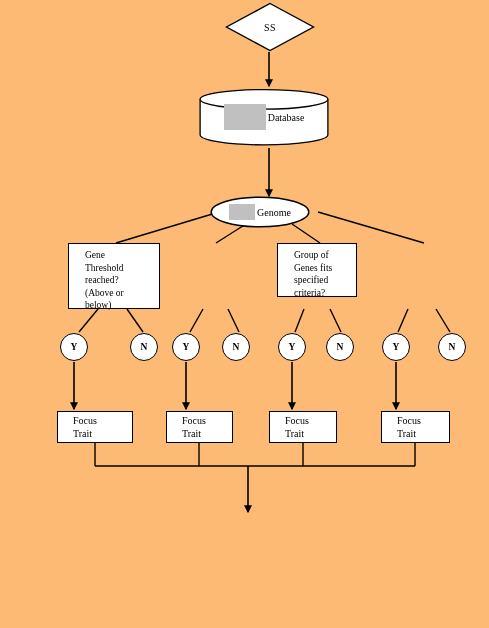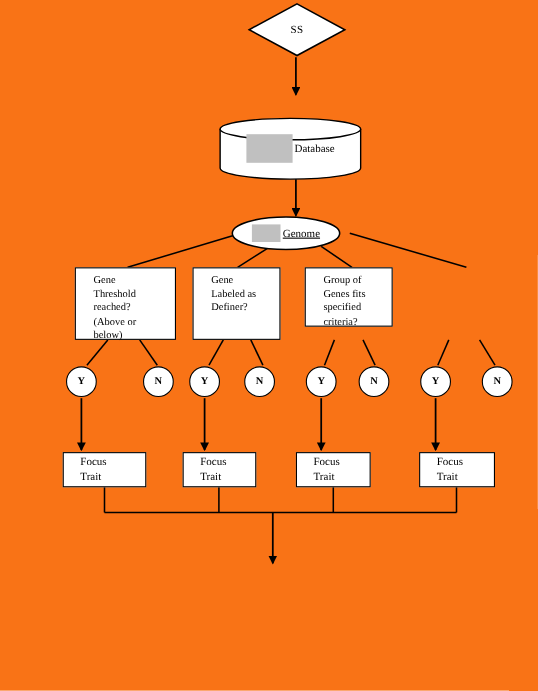--- a/index.html
+++ b/index.html
@@ -8,21 +8,21 @@
     background: #ffffff;
   }
   body {
     font-family: "Liberation Serif", "DejaVu Serif", serif;
     color: #000000;
   }
   #canvas {
     position: relative;
     width: 489px;
     height: 628px;
-    background: #f97316;
+    background: #fdba74;
     overflow: hidden;
   }
   .node {
     position: absolute;
     box-sizing: border-box;
   }
   
   .diamond {
     display: flex;
     align-items: center;
@@ -173,44 +173,43 @@
     <line x1="248" y1="466" x2="248" y2="512" stroke="#000" stroke-width="1.6" marker-end="url(#arrow)"></line>
   </svg>
 
   <div class="node diamond zstack" style="left:225px; top:2px; width:90px; height:50px;">
     <svg class="dshape" viewBox="0 0 90 50" xmlns="http://www.w3.org/2000/svg">
       <polygon points="45,1.5 88.5,25 45,48.5 1.5,25" fill="#ffffff" stroke="#000000" stroke-width="1.4"></polygon>
     </svg>
     <span class="dlabel">SS</span>
   </div>
 
-  <div class="node cylinder zstack" style="left:199px; top:104px; width:130px; height:62px;">
+  <div class="node cylinder zstack" style="left:199px; top:86px; width:130px; height:62px;">
     <svg class="cshape" viewBox="0 0 140 62" xmlns="http://www.w3.org/2000/svg">
       <path d="M1.2,12 L1.2,50 A68.8,11 0 0 0 138.8,50 L138.8,12" fill="#ffffff" stroke="#000000" stroke-width="1.4"></path>
       <ellipse cx="70" cy="12" rx="68.8" ry="10.5" fill="#ffffff" stroke="#000000" stroke-width="1.4"></ellipse>
     </svg>
     <div class="cyl-content">
       <span class="redact" style="width:42px; height:26px; margin-right:2px;"></span>
       <span style="font-size:10px;">Database</span>
     </div>
   </div>
 
   <div class="node ellipse zstack" style="left:210px; top:196px; width:100px; height:32px;">
     <svg class="eshape" viewBox="0 0 100 32" xmlns="http://www.w3.org/2000/svg">
       <ellipse cx="50" cy="16" rx="48.8" ry="14.8" fill="#ffffff" stroke="#000000" stroke-width="1.4"></ellipse>
     </svg>
     <div class="ell-content">
       <span class="redact" style="width:26px; height:16px; margin-right:2px;"></span>
-      <span style="font-size:10px;text-decoration:underline;">Genome</span>
+      <span style="font-size:10px;">Genome</span>
     </div>
   </div>
 
   <div class="node rect zstack" style="left:68px; top:243px; width:92px; height:66px;">Gene Threshold reached? (Above or below)</div>
 
-  <div class="node rect zstack" style="left:175px; top:243px; width:80px; height:66px;">Gene Labeled as Definer?</div>
 
   <div class="node rect zstack" style="left:277px; top:243px; width:80px; height:54px;">Group of Genes fits specified criteria?</div>
 
 
   <div class="node circle zstack" style="left:60px; top:333px; width:28px; height:28px;">Y</div>
   <div class="node circle zstack" style="left:130px; top:333px; width:28px; height:28px;">N</div>
 
   <div class="node circle zstack" style="left:172px; top:333px; width:28px; height:28px;">Y</div>
   <div class="node circle zstack" style="left:222px; top:333px; width:28px; height:28px;">N</div>
 

